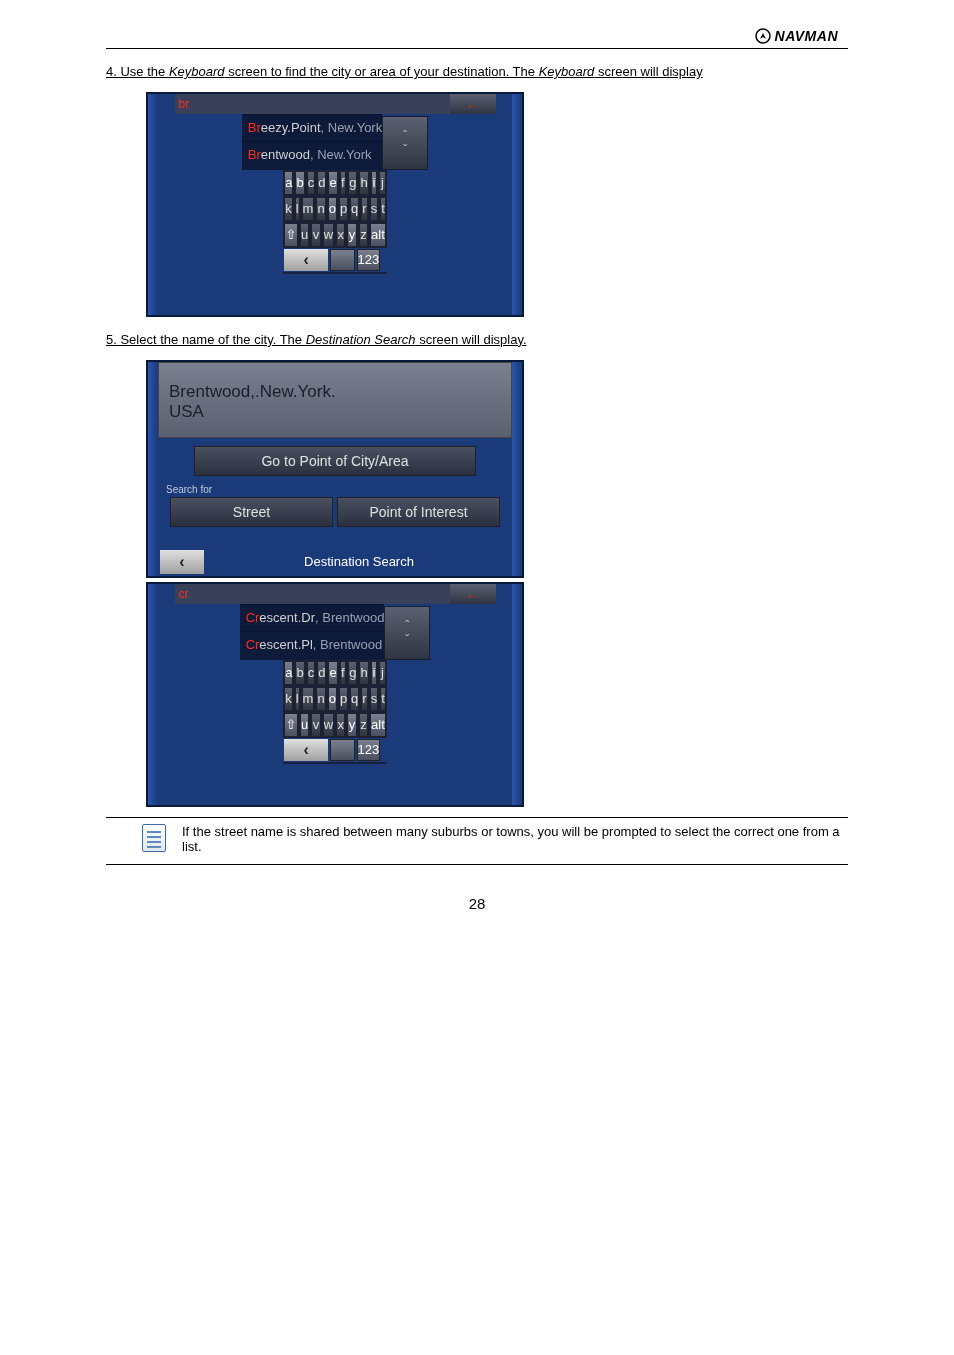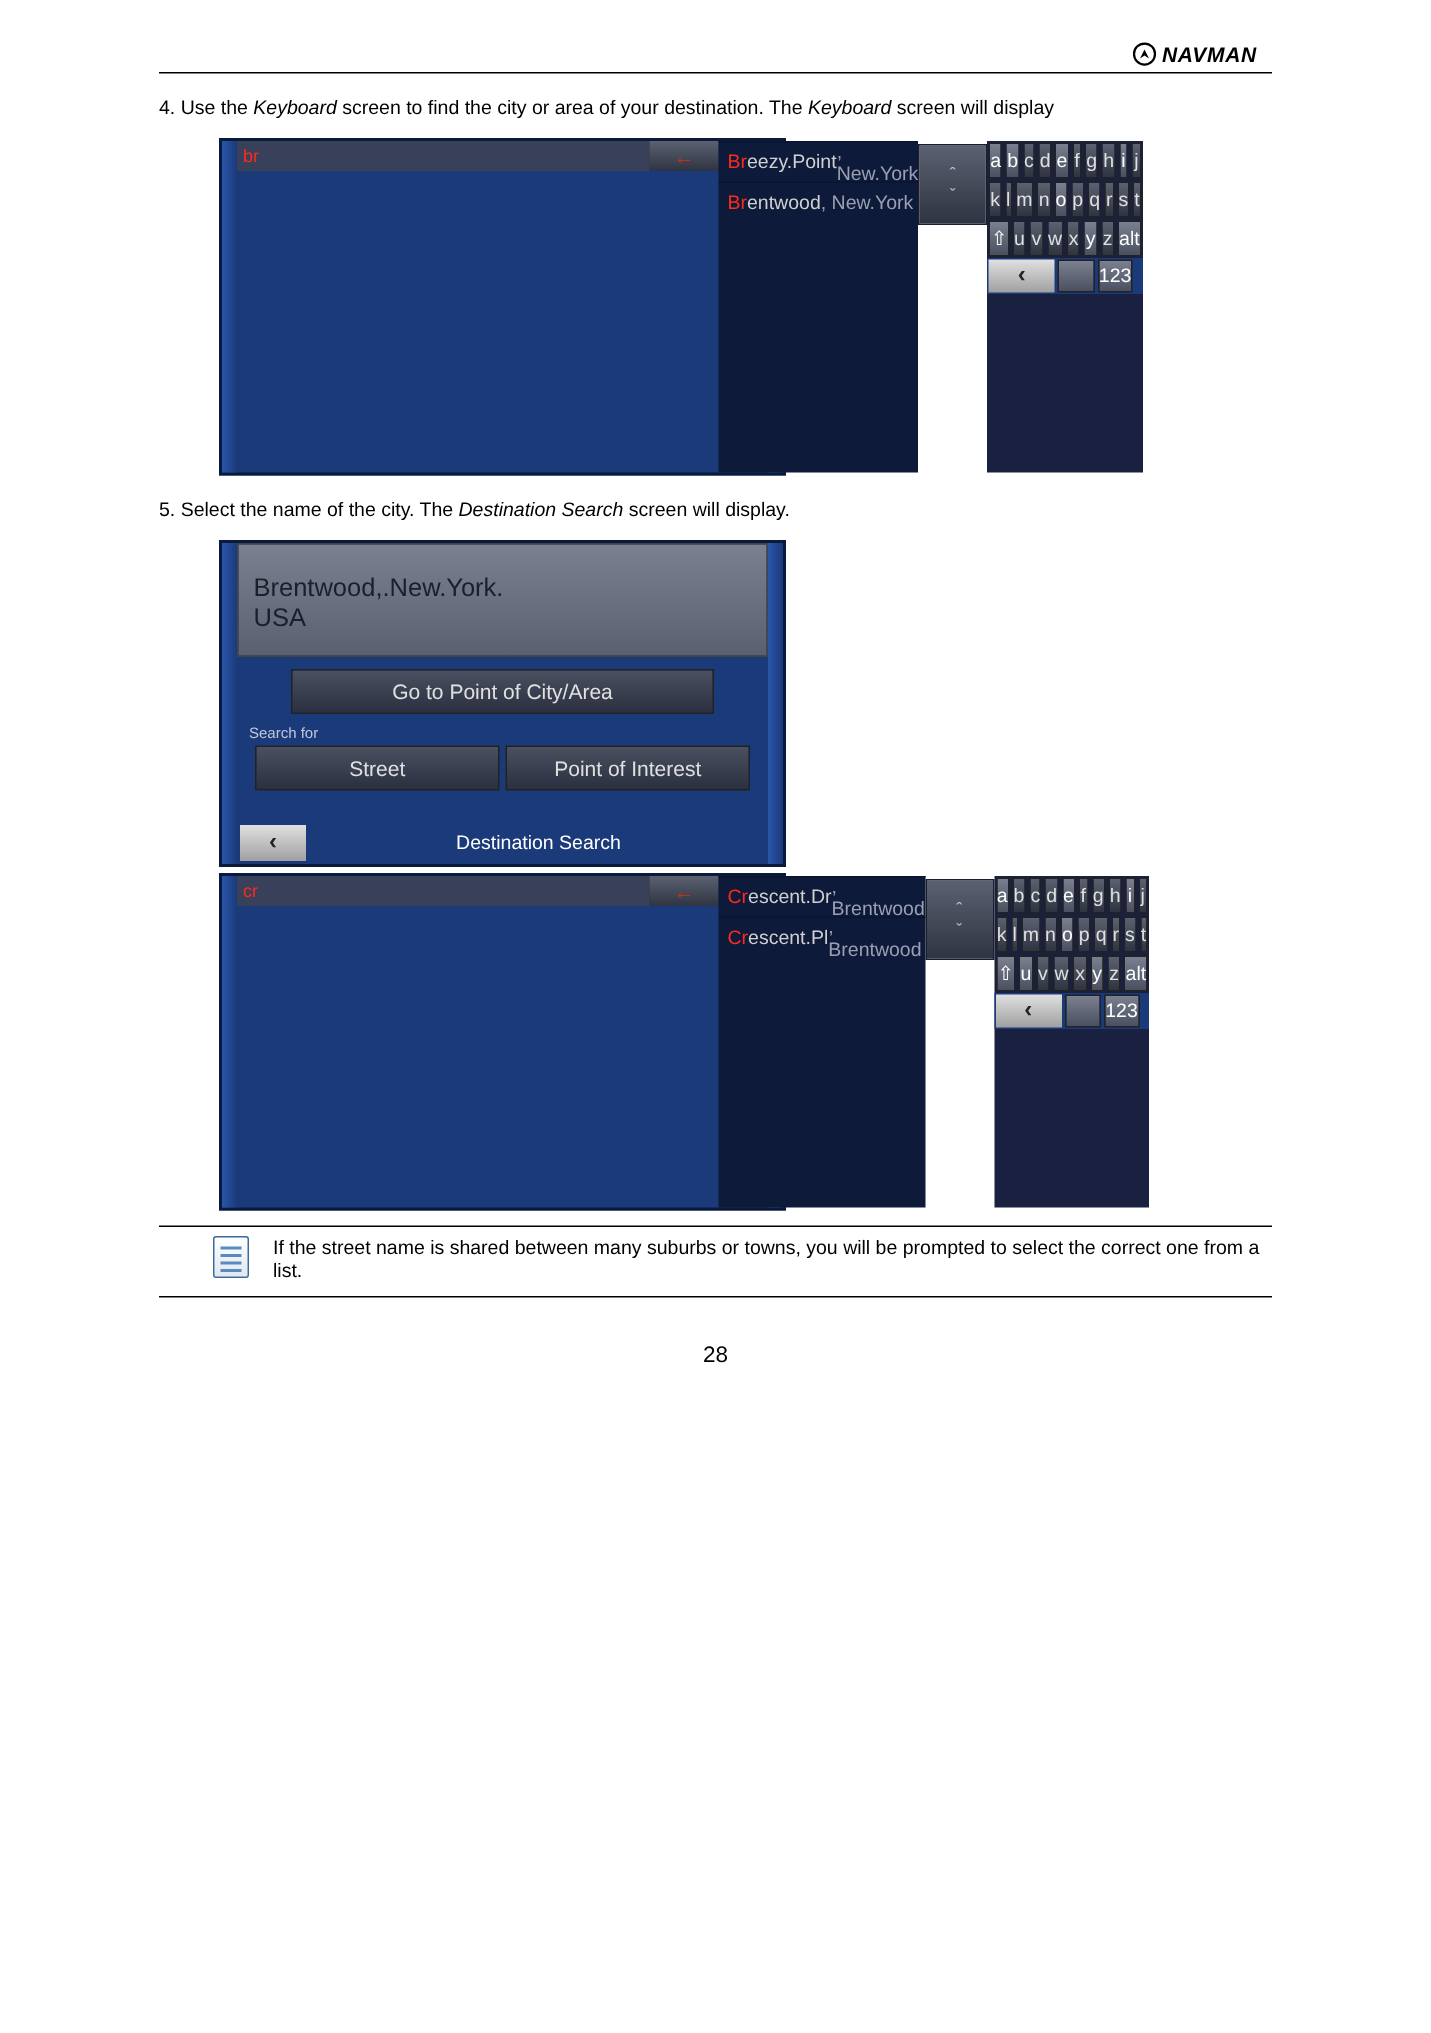--- a/index.html
+++ b/index.html
@@ -36,20 +36,21 @@
     margin: 28px 0 12px 0;
   }
   .hr-bottom {
     border: none;
     border-top: 1px solid #000;
     margin: 10px 0 6px 0;
   }
   .block {
     margin: 14px 0 10px 0;
     line-height: 1.45;
+    text-decoration: underline;
   }
   b { font-weight: bold; }
   .italic { font-style: italic; }
 
   
   .device {
     width: 378px;
     height: 225px;
     margin: 4px 0 4px 40px;
     background: #1a3a7a;
@@ -66,21 +67,22 @@
   }
   .device .sidebar-l { left: 0; }
   .device .sidebar-r { right: 0; }
   .device-inner {
     position: absolute;
     left: 10px;
     right: 10px;
     top: 0;
     bottom: 0;
     display: flex;
-    flex-direction: row;
+    flex-direction: column;
+    align-items: center;
   }
   .query-row {
     height: 20px;
     background: #2c2f3e;
     display: flex;
     align-items: center;
   }
   .query-box {
     width: 275px;
     height: 20px;

